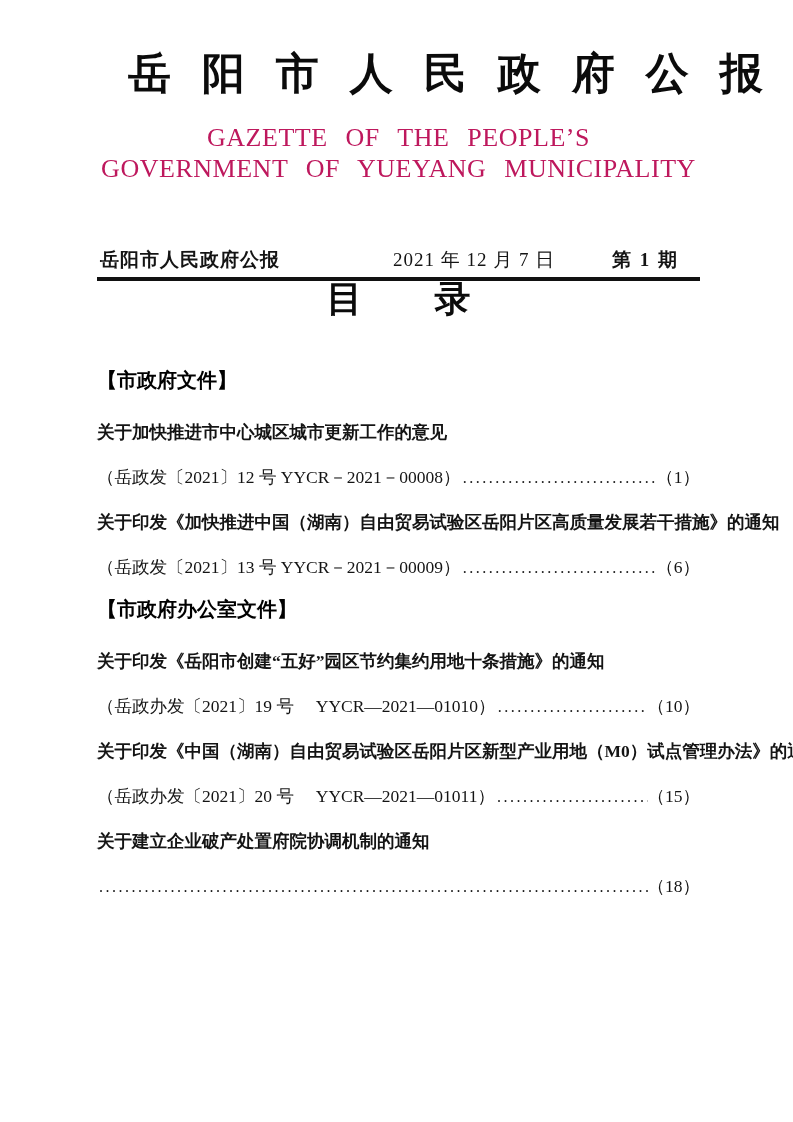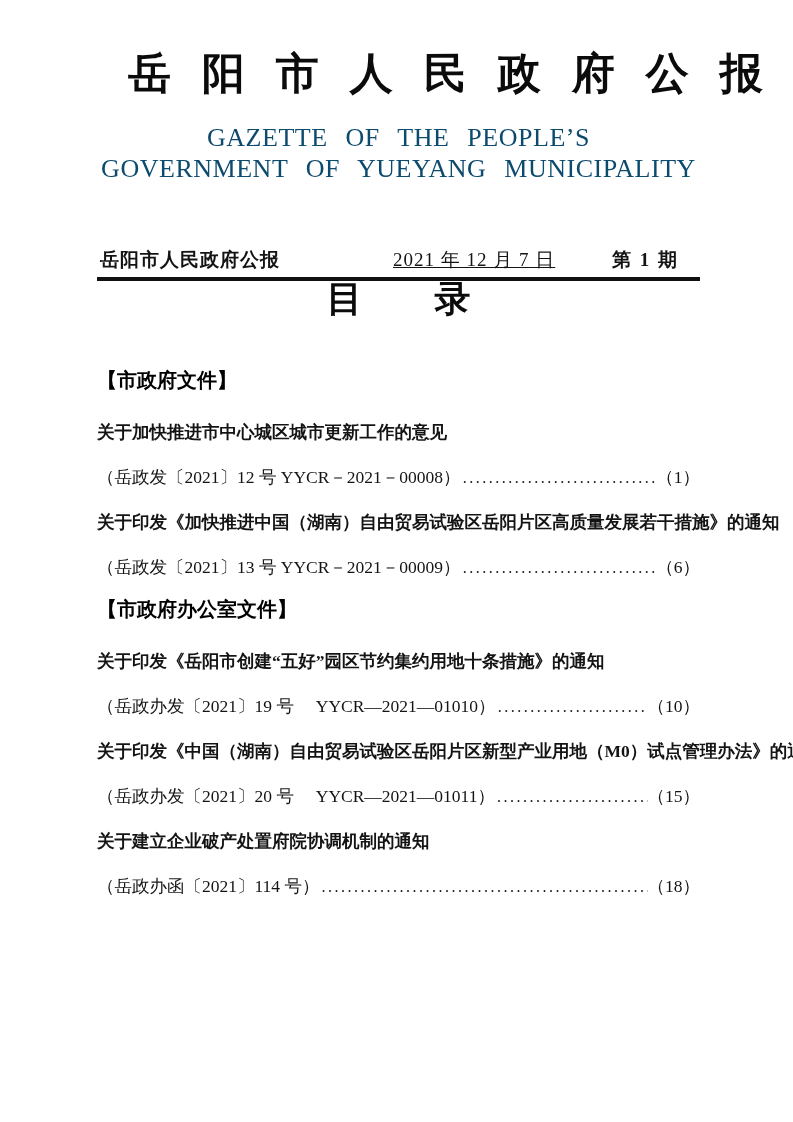--- a/index.html
+++ b/index.html
@@ -22,21 +22,21 @@
     padding-left:0.72em; 
     line-height:1;
     color:#0b0b0b;
     white-space:nowrap;
   }
   .title-en {
     margin-top:28px;
     text-align:center;
     font-size:26px;
     line-height:1.18;
-    color:#0c4a6e;
+    color:#be185d;
     word-spacing:0.42em;
     letter-spacing:0.02em;
   }
 
   
   .issue-bar {
     position:relative;
     margin-top:64px;
     height:23px;
     font-size:19px;
@@ -44,21 +44,20 @@
   }
   .issue-bar .office {
     position:absolute; left:3px;
     font-family:"Liberation Sans","DejaVu Sans",sans-serif;
     font-weight:bold;
     letter-spacing:1px;
   }
   .issue-bar .date {
     position:absolute; left:296px;
     letter-spacing:1px;
-    text-decoration:underline;
   }
   .issue-bar .issue {
     position:absolute; right:21px;
     font-weight:bold;
     letter-spacing:2px;
   }
   .double-rule {
     margin-top:6px;
     height:3px;
     border-top:2px solid #111;
@@ -171,20 +170,19 @@
       <div class="entry-ref">
         <span class="ref">（岳政办发〔2021〕20 号　 YYCR—2021—01011）</span>
         <span class="leader">..........................................................................................................................................................................</span>
         <span class="pagenum">（15）</span>
       </div>
     </div>
 
     <div class="entry">
       <div class="entry-title">关于建立企业破产处置府院协调机制的通知</div>
       <div class="entry-ref">
-        <span class="ref">（岳政办函〔2021〕114 号）</span>
         <span class="leader">..........................................................................................................................................................................</span>
         <span class="pagenum">（18）</span>
       </div>
     </div>
   </section>
 
 </div>
 
 </body></html>

